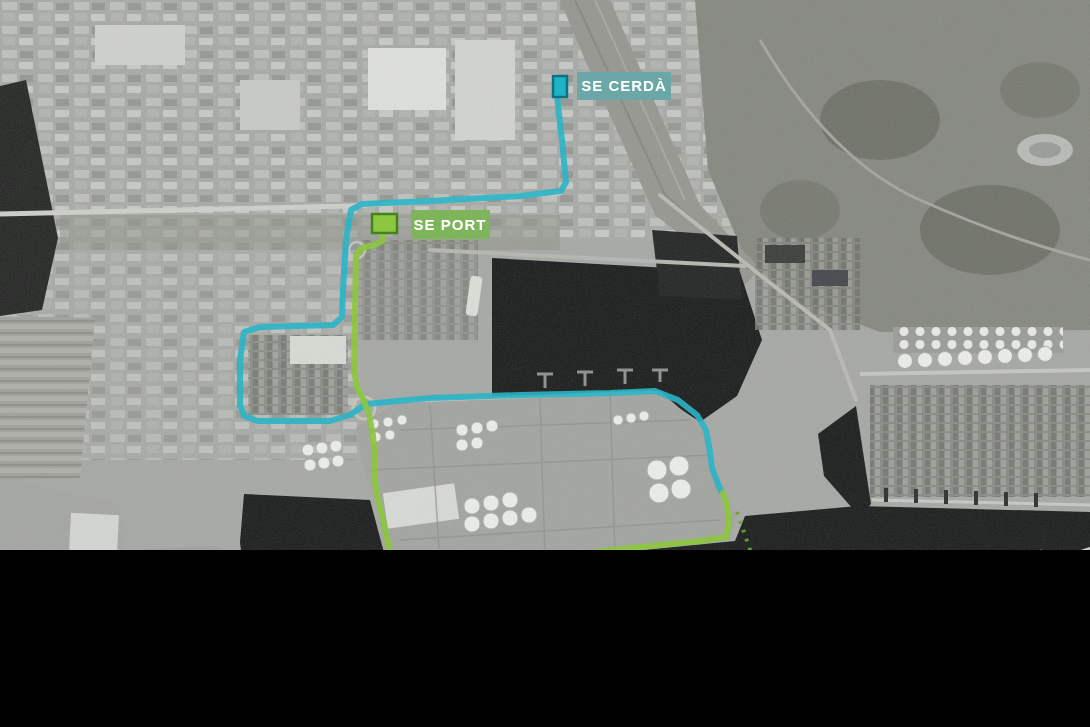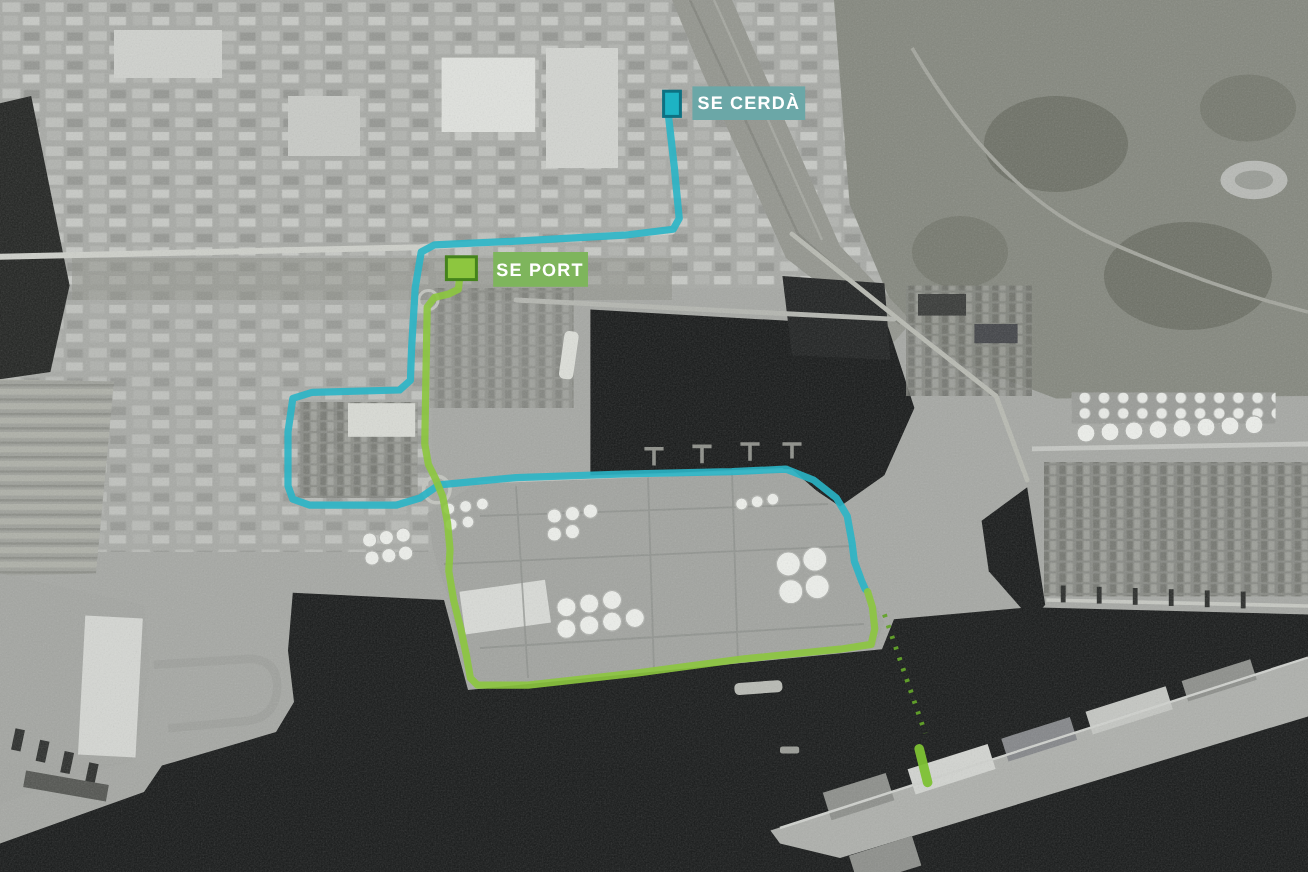--- a/index.html
+++ b/index.html
@@ -1,16 +1,16 @@
 <!DOCTYPE html>
 <html><head>
 <meta charset="utf-8">
 <style>
   html,body{margin:0;padding:0;background:#000;}
-  #stage{position:relative;width:1090px;height:727px;overflow:hidden;font-family:"Liberation Sans",sans-serif;}
+  #stage{position:relative;width:1090px;height:550px;overflow:hidden;font-family:"Liberation Sans",sans-serif;}
   #map-svg{position:absolute;inset:0;display:block;}
   .map-label-text{font:700 15px "Liberation Sans",sans-serif;letter-spacing:1px;text-anchor:middle;}
 </style>
 </head>
 <body>
 
 <div id="stage">
 <svg id="map-svg" viewBox="0 0 1090 727" width="1090" height="727">
   <defs>
     <pattern id="blk" width="36" height="24" patternUnits="userSpaceOnUse">

